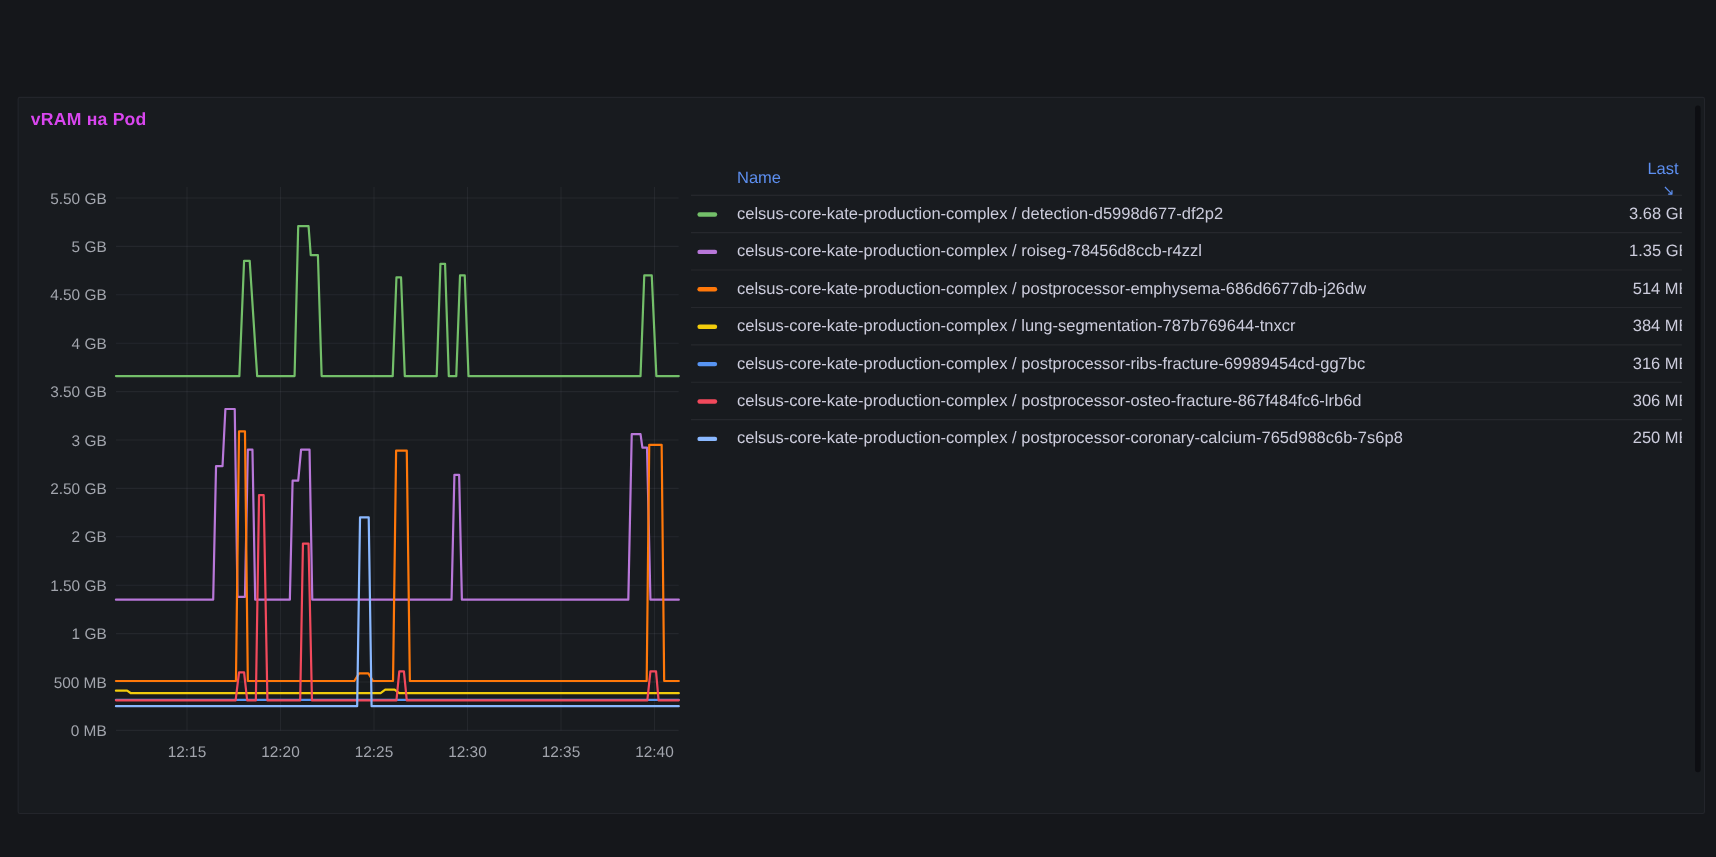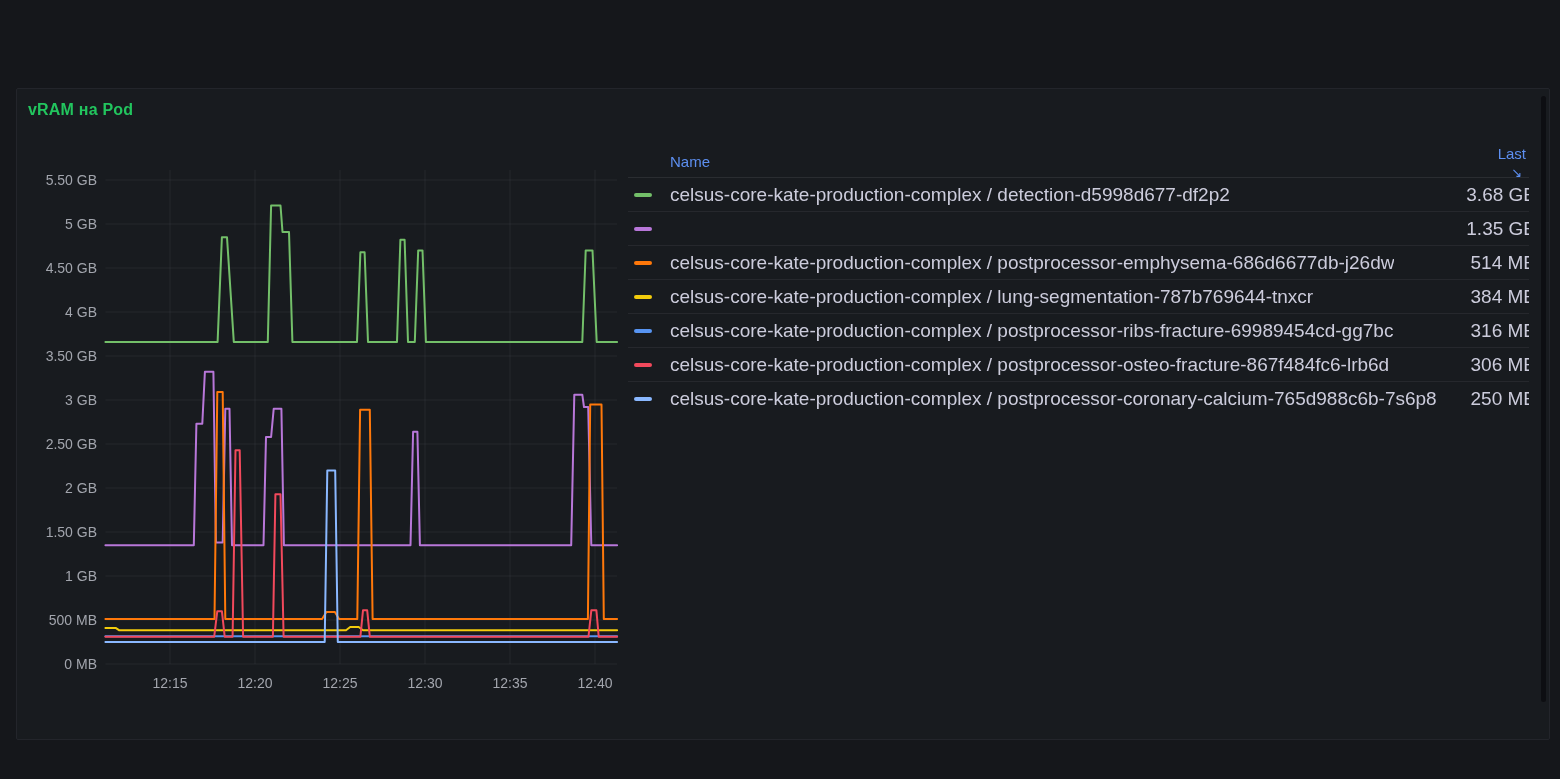--- a/index.html
+++ b/index.html
@@ -7,41 +7,41 @@
     width:1560px;height:779px;position:relative;overflow:hidden;
     background:#15171B;color:#CCCCDC;
     font-family:"Liberation Sans","DejaVu Sans",sans-serif;
   }
   .panel{
     position:absolute;left:16px;top:88px;width:1534px;height:652px;
     background:#181B1F;border:1px solid #23252B;border-radius:2px;box-sizing:border-box;
   }
   .panel-title{
     position:absolute;left:28px;top:101px;
-    font-size:16px;font-weight:600;color:#22c55e;letter-spacing:.2px;
+    font-size:16px;font-weight:600;color:#d946ef;letter-spacing:.2px;
   }
   #chart-svg{position:absolute;left:20px;top:160px;}
   #chart-svg text{font-family:"Liberation Sans","DejaVu Sans",sans-serif;font-size:14px;fill:#A2A5AD;}
   #chart-svg polyline{fill:none;stroke-width:2;stroke-linejoin:round;stroke-linecap:round;}
   .gridline{stroke:rgba(204,204,220,0.07);stroke-width:1;}
 
   .legend-clip{position:absolute;left:628px;top:146px;width:901px;height:266px;overflow:hidden;}
   .legend-table{width:908px;}
   .legend-header{
     display:flex;align-items:center;height:31px;
     border-bottom:1px solid rgba(204,204,220,0.10);
     font-size:15px;font-weight:500;color:#5D8FF0;gap:36px;
   }
   .col-name{margin-left:42px;cursor:pointer;}
   .col-last{margin-left:auto;display:flex;align-items:center;gap:4px;cursor:pointer;flex-direction:column;}
   .sort-arrow{font-size:13px;line-height:1;}
   .legend-row{
     display:flex;align-items:center;height:33px;
     border-bottom:1px solid rgba(204,204,220,0.08);
-    cursor:pointer;font-size:19px;color:#CCCCDC;
+    cursor:pointer;font-size:15px;color:#CCCCDC;
   }
   .swatch{width:18px;height:4px;border-radius:3px;margin:0 18px 0 6px;flex:none;}
   .series-name{white-space:nowrap;overflow:hidden;}
   .series-value{margin-left:auto;white-space:nowrap;padding-left:12px;}
   .scrollbar{
     position:absolute;left:1541px;top:96px;width:5px;height:606px;
     background:#0D0E12;border-radius:3px;cursor:pointer;
   }
 </style>
 </head>
@@ -107,20 +107,21 @@
       </span>
     </div>
     <div id="legend-rows">
         <div class="legend-row">
           <span class="swatch" style="background: rgb(115, 191, 105);"></span>
           <span class="series-name">celsus-core-kate-production-complex / detection-d5998d677-df2p2</span>
           <span class="series-value">3.68 GB</span>
         </div>
         <div class="legend-row">
           <span class="swatch" style="background: rgb(184, 119, 217);"></span>
+          <span class="series-name">celsus-core-kate-production-complex / roiseg-78456d8ccb-r4zzl</span>
           <span class="series-value">1.35 GB</span>
         </div>
         <div class="legend-row">
           <span class="swatch" style="background: rgb(255, 120, 10);"></span>
           <span class="series-name">celsus-core-kate-production-complex / postprocessor-emphysema-686d6677db-j26dw</span>
           <span class="series-value">514 MB</span>
         </div>
         <div class="legend-row">
           <span class="swatch" style="background: rgb(242, 204, 12);"></span>
           <span class="series-name">celsus-core-kate-production-complex / lung-segmentation-787b769644-tnxcr</span>

